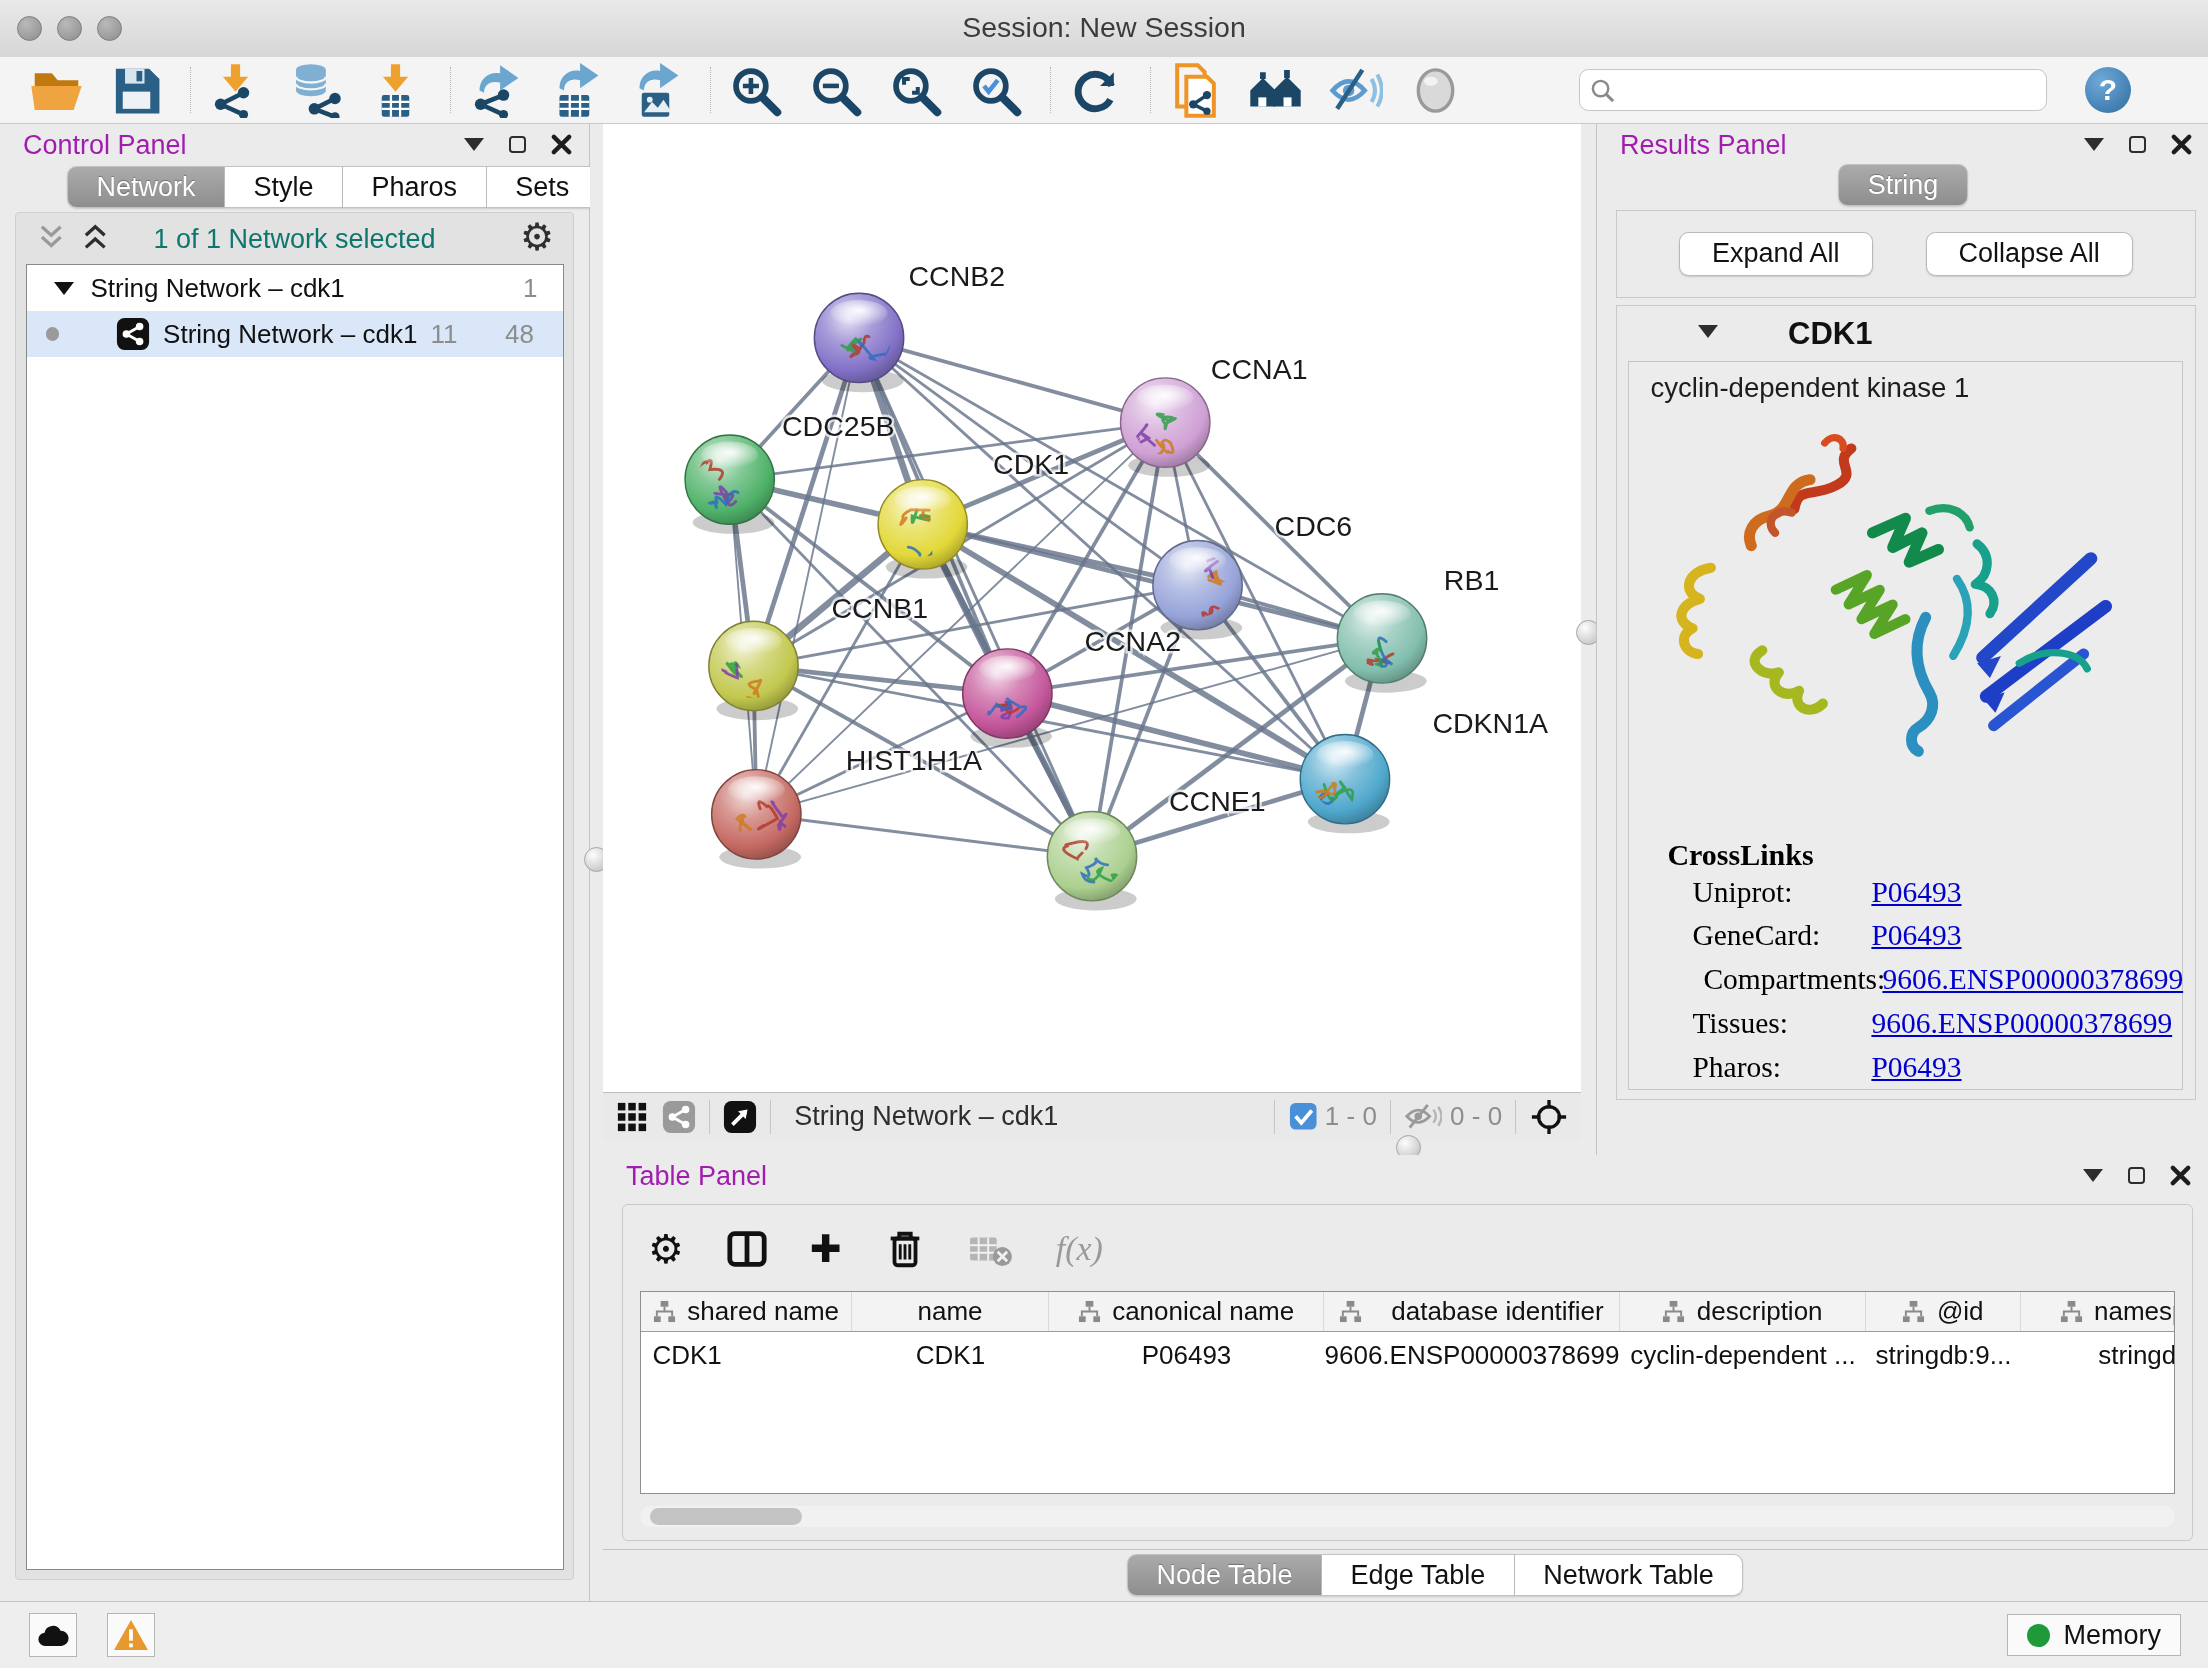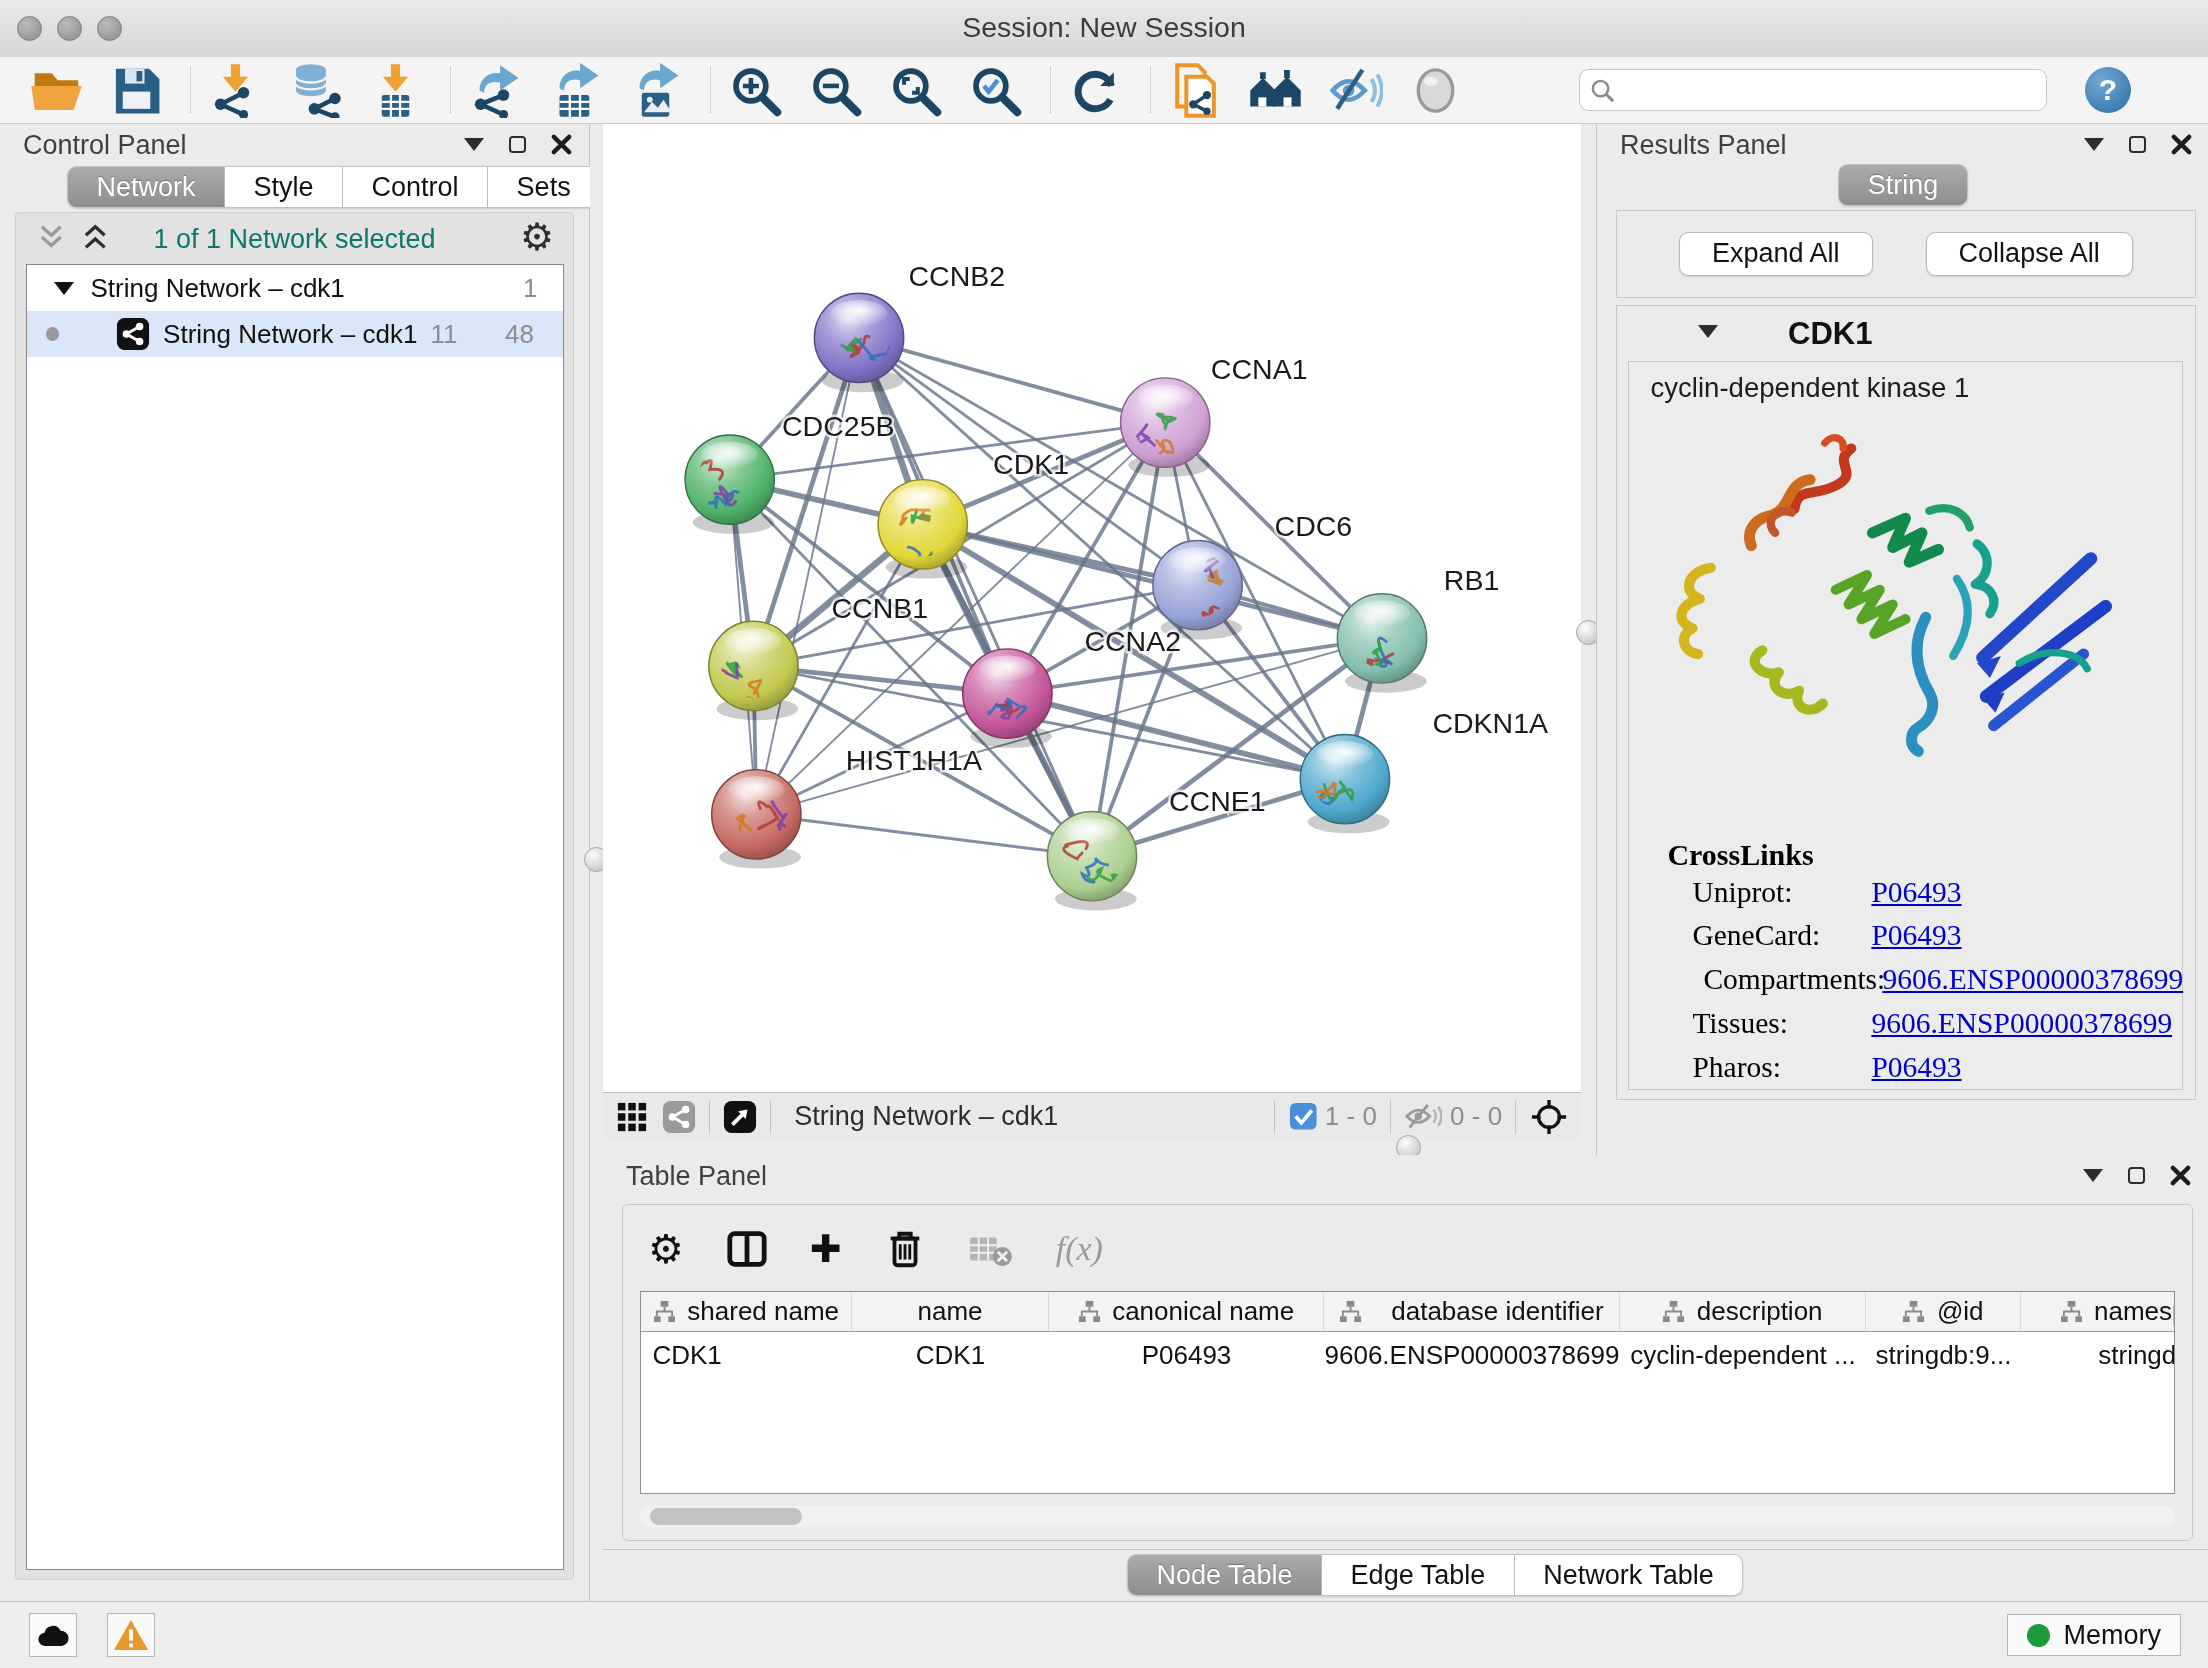--- a/index.html
+++ b/index.html
@@ -24,21 +24,21 @@
   .searchbox { width:468px; height:42px; margin-left:91px; background:#fff; border:1.9px solid #c6c6c6;
     border-radius:9.5px; display:flex; align-items:center; padding-left:9.5px; }
   .searchbox input { border:none; outline:none; font-size:25px; width:399px; background:transparent;
     font-family:"Liberation Sans",sans-serif; }
   .help-btn { width:46px; height:46px; margin-left:38px; border-radius:50%;
     background:radial-gradient(circle at 35% 30%, #6fa9d8, #2e6da0); color:#fff;
     font-size:30px; font-weight:bold; text-align:center; line-height:46px; }
 
   
   .panel-hdr { position:absolute; left:0; right:0; top:0; height:42px; }
-  .panel-hdr .ptitle { position:absolute; left:23px; top:5.7px; font-size:27px; color:#404040; }
+  .panel-hdr .ptitle { position:absolute; left:23px; top:5.7px; font-size:27px; color:#a21caf; }
   .hdr-icons { position:absolute; right:17px; top:9.5px; display:flex; gap:25px; align-items:center; }
   .tri-down { width:0; height:0; border-left:10.5px solid transparent; border-right:10.5px solid transparent;
     border-top:13.3px solid #2d2d2d; }
   .float-ico { width:17px; height:17px; border:2.9px solid #2d2d2d; border-radius:3.8px; }
 
   
   .pilltabs { display:flex; }
   .pilltab { height:42px; line-height:40px; padding:0 28.5px; font-size:27px; color:#111; background:#fff;
     border:1px solid #c2c2c2; border-left-width:0; box-shadow:0 1px 1.9px rgba(0,0,0,.15); }
   .pilltab:first-child { border-left-width:1px; border-radius:9.5px 0 0 9.5px; }
@@ -290,21 +290,21 @@
           <div class="tri-down"></div>
           <div class="float-ico"></div>
           <svg width="21" height="21" viewBox="0 0 22 22">
             <path d="M3 3l16 16M19 3L3 19" stroke="#1d1d1d" stroke-width="4.5" stroke-linecap="round"></path>
           </svg>
         </div>
       </div>
       <div class="cp-tabs pilltabs" id="cp-tabs">
           <div class="pilltab selected">Network</div>
           <div class="pilltab">Style</div>
-          <div class="pilltab">Control</div>
+          <div class="pilltab">Pharos</div>
           <div class="pilltab">Sets</div>
         </div>
       <div class="cp-body">
         <div class="cp-toolbar">
           <div class="cp-chevrons">
             <svg width="28.5" height="30" viewBox="0 0 30 32">
               <path d="M5 4l10 9 10-9M5 15l10 9 10-9" stroke="#9a9a9a" stroke-width="3.5" fill="none"></path>
             </svg>
             <svg width="28.5" height="30" viewBox="0 0 30 32">
               <path d="M5 13L15 4l10 9M5 26l10-9 10 9" stroke="#2d2d2d" stroke-width="3.5" fill="none"></path>

